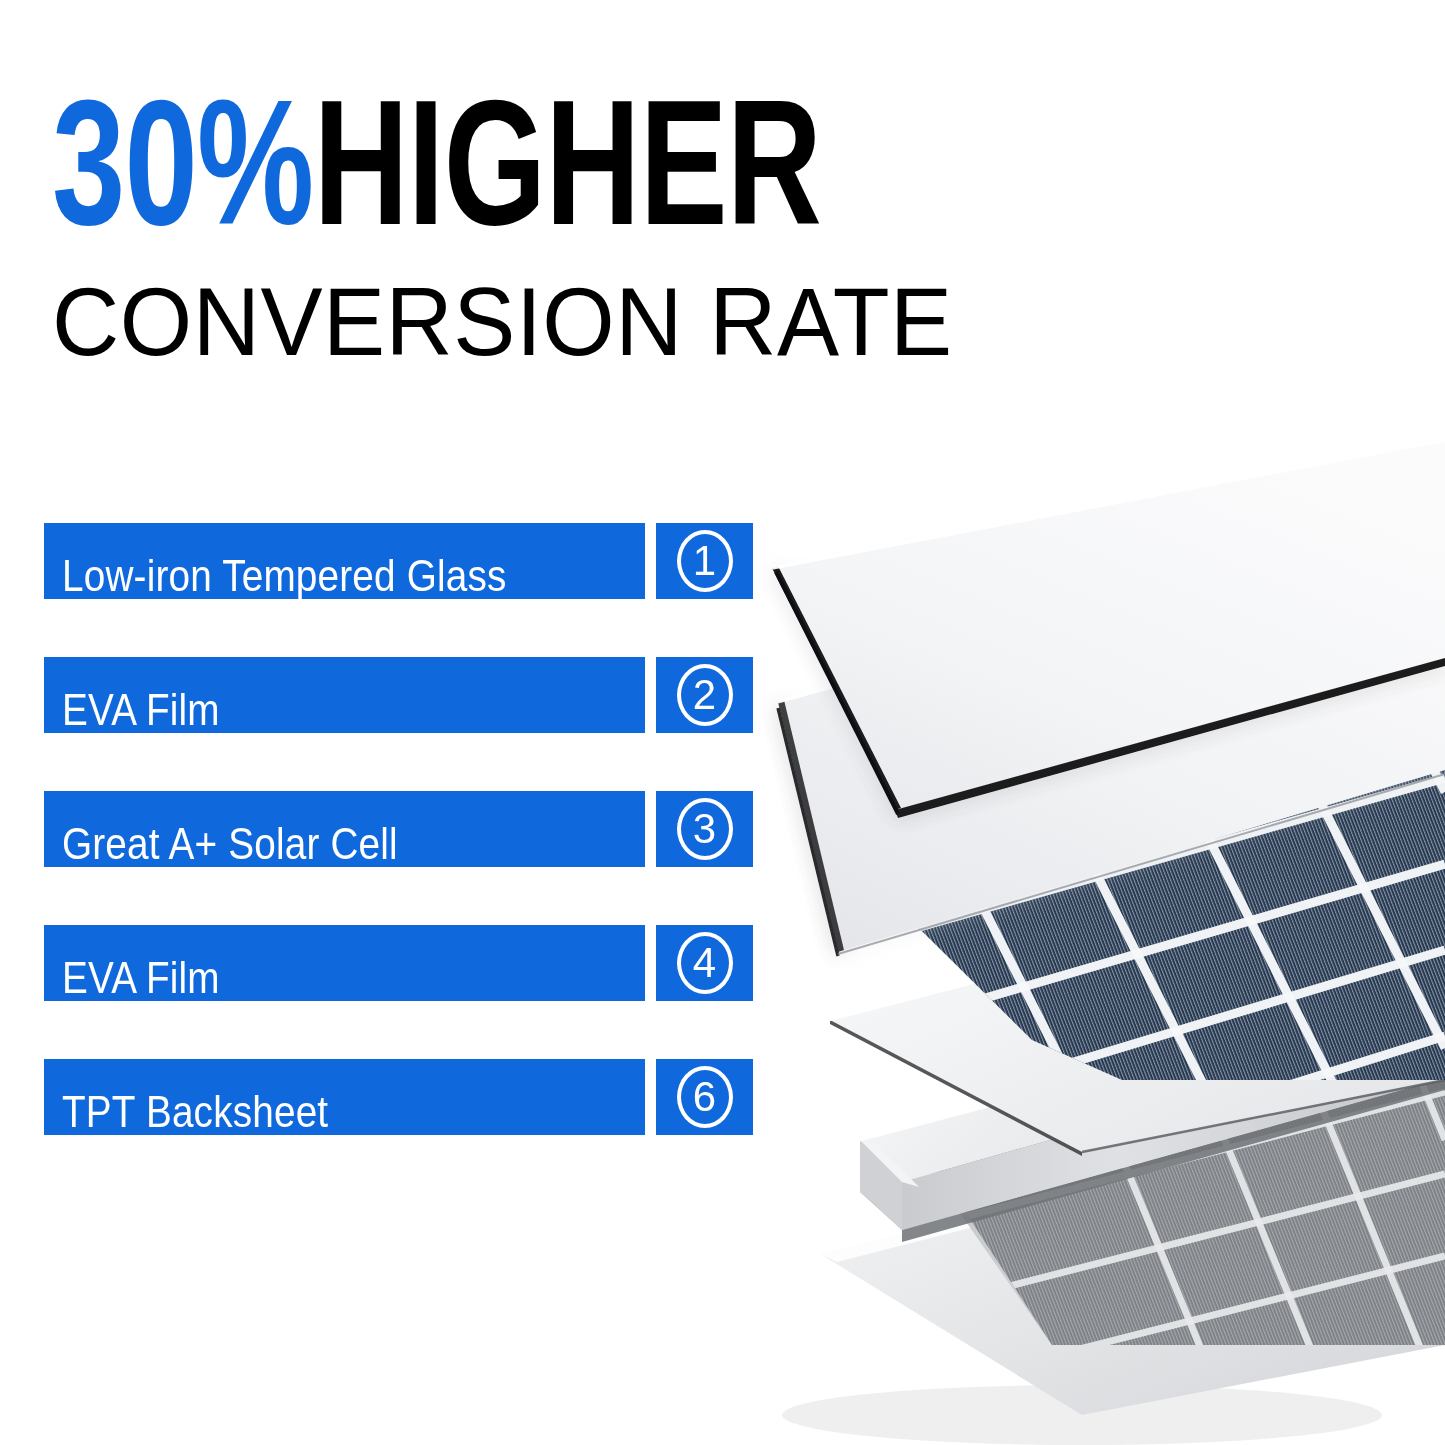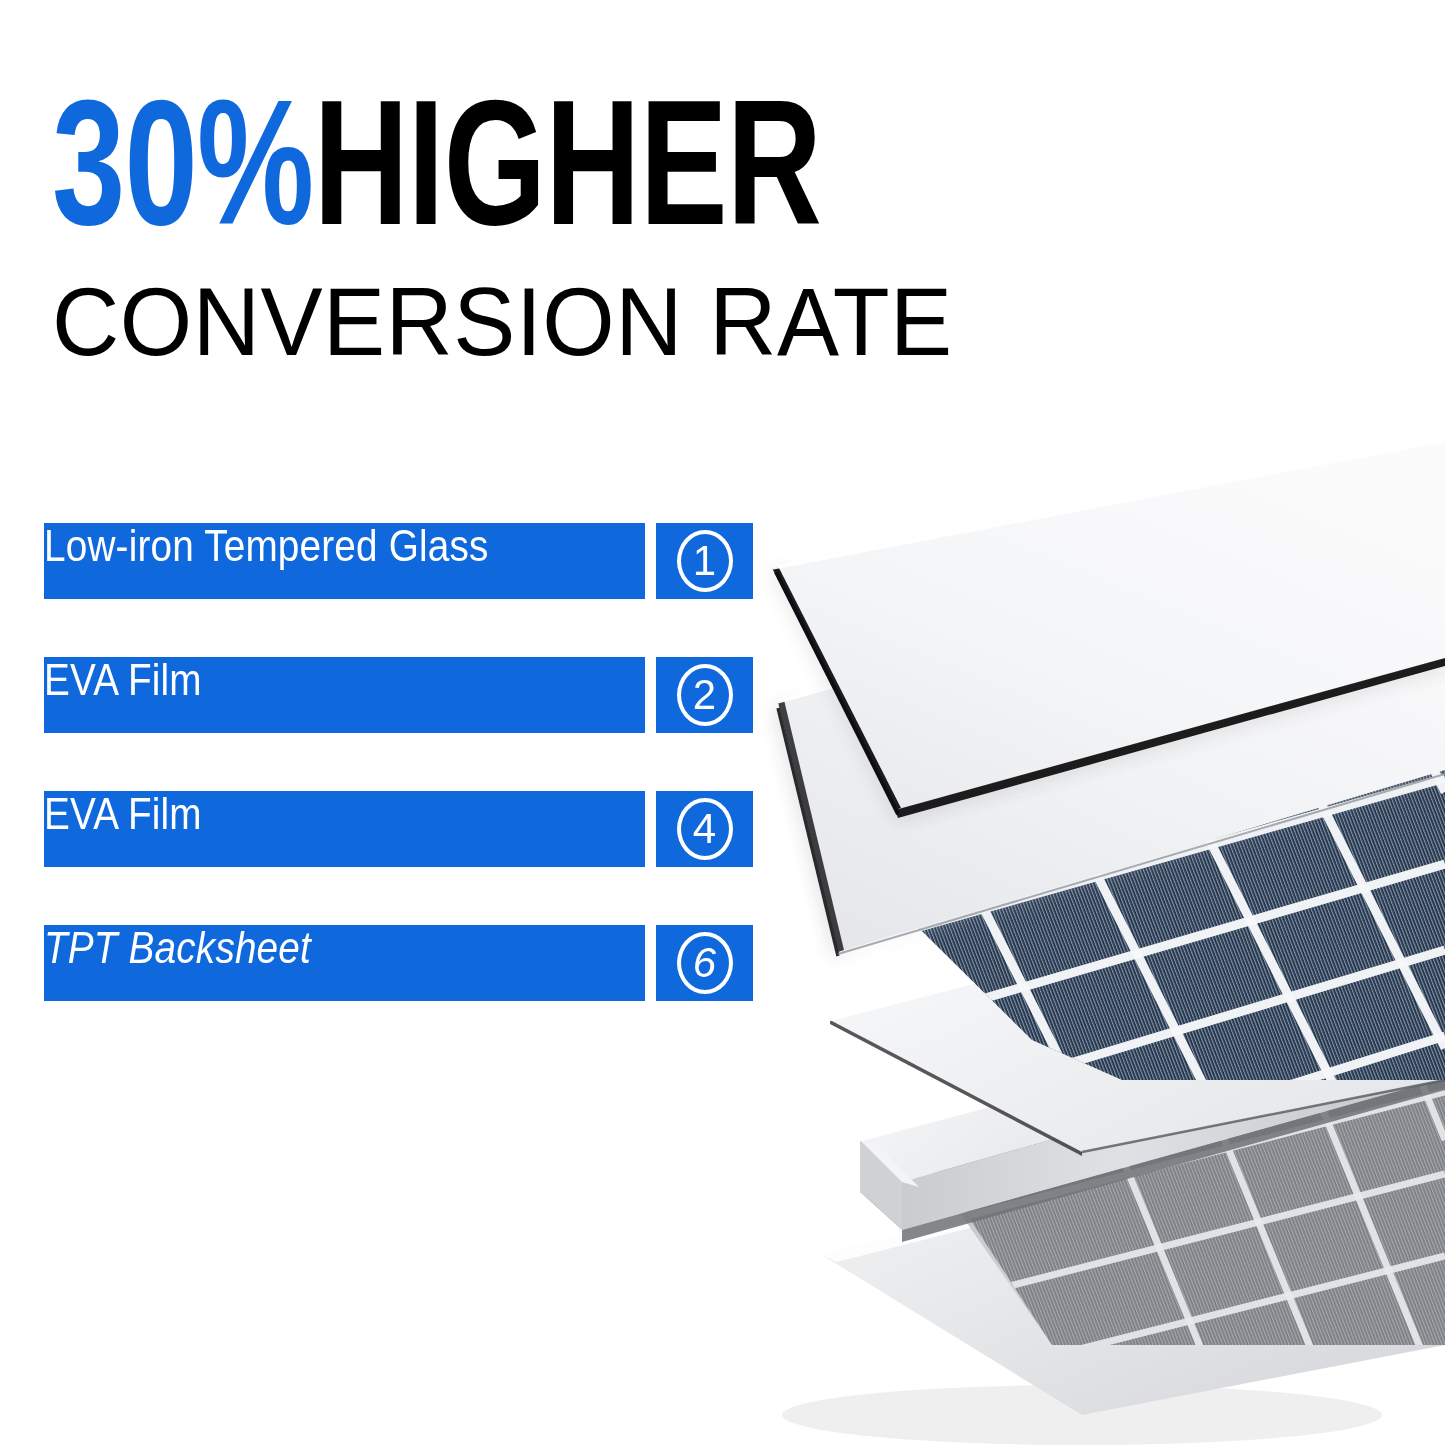--- a/index.html
+++ b/index.html
@@ -52,26 +52,27 @@
     left: 44px; top: 523px;
     width: 710px;
   }
   .row {
     position: relative;
     height: 76px;
     margin-bottom: 58px;
     display: flex;
     align-items: stretch;
   }
-  .row:last-child { margin-bottom: 12px; font-style: italic; }
+  .row:last-child { margin-bottom: 12px; }
   .row-bar {
     width: 601px;
     background: #1069dc;
     display: flex;
-    align-items: flex-start;
+    align-items: flex-end;
+    padding-left: 18px;
   }
   .row-bar .txt {
     color: #ffffff;
     font-size: 44px;
     line-height: 46px;
     font-family: "Liberation Sans", sans-serif;
     font-weight: normal;
     white-space: nowrap;
     transform: scaleX(0.88);
     transform-origin: left center;
@@ -130,20 +131,28 @@
 
     <div class="row">
       <div class="row-bar">
         <span class="txt">EVA Film</span>
       </div>
       <div class="row-badge">
         <span class="badge-circle">2</span>
       </div>
     </div>
 
+    <div class="row">
+      <div class="row-bar">
+        <span class="txt">Great A+ Solar Cell</span>
+      </div>
+      <div class="row-badge">
+        <span class="badge-circle">3</span>
+      </div>
+    </div>
 
     <div class="row">
       <div class="row-bar">
         <span class="txt">EVA Film</span>
       </div>
       <div class="row-badge">
         <span class="badge-circle">4</span>
       </div>
     </div>
 

